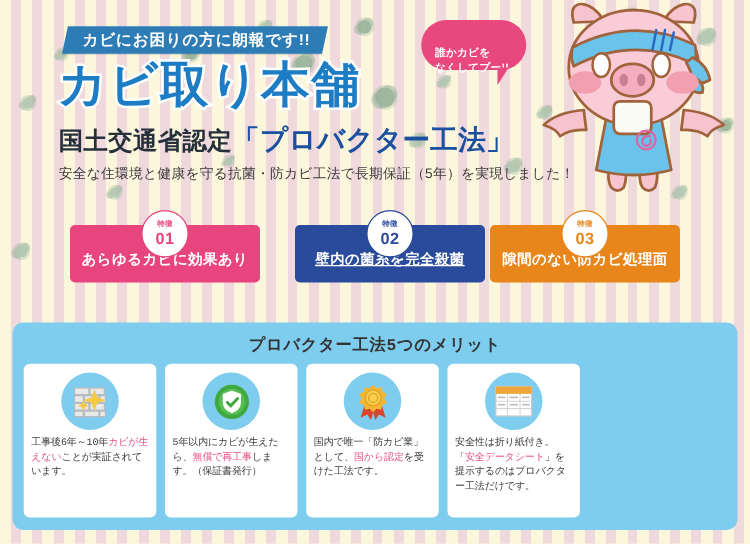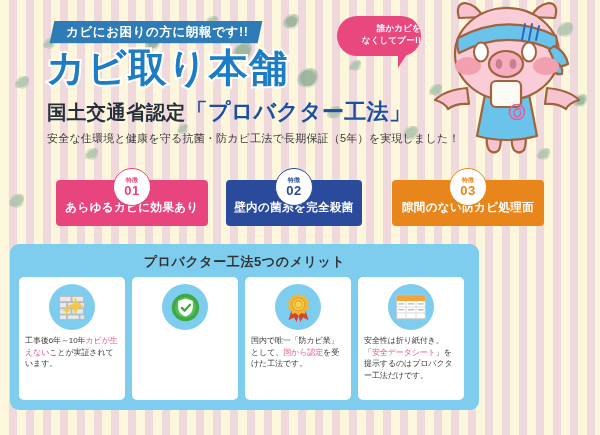--- a/index.html
+++ b/index.html
@@ -115,24 +115,23 @@
   .bubble {
     position: absolute;
     left: 337px; top: 16px;
     width: 84px; height: 40px;
     background: #E8487E;
     border-radius: 21px;
     color: #ffffff;
     font-size: 8.5px;
     font-weight: bold;
     line-height: 12px;
-    padding: 6px 0 0 11px;
+    padding: 20px 0 0 11px;
     box-sizing: border-box;
     letter-spacing: .2px;
-    text-align: right;
   }
   .bubble::after {
     content: "";
     position: absolute;
     right: 14px; bottom: -12px;
     width: 0; height: 0;
     border-left: 9px solid #E8487E;
     border-bottom: 14px solid transparent;
   }
 
@@ -154,21 +153,21 @@
     font-size: 11.5px;
     font-weight: bold;
     letter-spacing: .4px;
     display: flex;
     align-items: center;
     justify-content: center;
     padding-top: 8px;
     box-sizing: border-box;
   }
   .feat.f1 { left: 56px;  width: 152px; background: #E8457E; }
-  .feat.f2 { left: 226px; width: 136px; background: #2A4A9B; }
+  .feat.f2 { left: 236px; width: 152px; background: #2A4A9B; text-decoration: underline; }
   .feat.f3 { left: 392px; width: 152px; background: #E8861B; }
 
   .feat-badge {
     position: absolute;
     top: -12px;
     left: 50%;
     transform: translateX(-50%);
     width: 36px; height: 36px;
     border-radius: 50%;
     background: #ffffff;
@@ -183,25 +182,26 @@
   .feat.f1 .feat-badge { border: 1.6px solid #E8457E; }
   .feat.f1 .feat-badge .lbl, .feat.f1 .feat-badge .num { color: #E8457E; }
   .feat.f2 .feat-badge { border: 1.6px solid #2A4A9B; }
   .feat.f2 .feat-badge .lbl, .feat.f2 .feat-badge .num { color: #2A4A9B; }
   .feat.f3 .feat-badge { border: 1.6px solid #E8861B; }
   .feat.f3 .feat-badge .lbl, .feat.f3 .feat-badge .num { color: #E8861B; }
 
   
   .merits {
     position: absolute;
-    left: 10px; top: 244px;
-    width: 469px; height: 166px;
+    left: 10px; top: 258px;
+    width: 580px; height: 166px;
     background: #7FCDEE;
     border-radius: 9px;
     box-sizing: border-box;
+    font-family: Liberation Mono, monospace;
   }
   .merits-title {
     text-align: center;
     font-size: 13px;
     font-weight: bold;
     color: #333333;
     letter-spacing: .6px;
     padding-top: 9px;
   }
   .merit-row {
@@ -385,20 +385,21 @@
         </div>
         <div class="merit-card">
           <div class="merit-icon">
             <svg viewBox="0 0 34 34" width="31" height="31">
               <circle cx="17" cy="17" r="15" fill="#3FA93F"></circle>
               <circle cx="17" cy="17" r="11.5" fill="#54BE54"></circle>
               <path d="M17 7 l8 3 v7 q0 7 -8 10 q-8 -3 -8 -10 v-7 z" fill="#ffffff"></path>
               <path d="M13 17.5 l3 3 l6 -6.5" fill="none" stroke="#3FA93F" stroke-width="2.6" stroke-linecap="round" stroke-linejoin="round"></path>
             </svg>
           </div>
+          <div class="merit-text"><span>5年以内にカビが生えたら、</span><span class="hl">無償で再工事</span><span>します。（保証書発行）</span></div>
         </div>
         <div class="merit-card">
           <div class="merit-icon">
             <svg viewBox="0 0 34 34" width="31" height="31">
               <path d="M10 18 l-4 13 l6 -3 l3 5 l4 -13 z" fill="#D8452C"></path>
               <path d="M24 18 l4 13 l-6 -3 l-3 5 l-4 -13 z" fill="#D8452C"></path>
               <path d="M17 2 l3 3 l4 -1 l1 4 l4 2 l-2 4 l2 4 l-4 2 l-1 4 l-4 -1 l-3 3 l-3 -3 l-4 1 l-1 -4 l-4 -2 l2 -4 l-2 -4 l4 -2 l1 -4 l4 1 z" fill="#F2B632"></path>
               <circle cx="17" cy="13.5" r="7" fill="#F7D14E" stroke="#E0A225" stroke-width="1.2"></circle>
               <circle cx="17" cy="13.5" r="4" fill="none" stroke="#E0A225" stroke-width="1.2"></circle>
             </svg>

